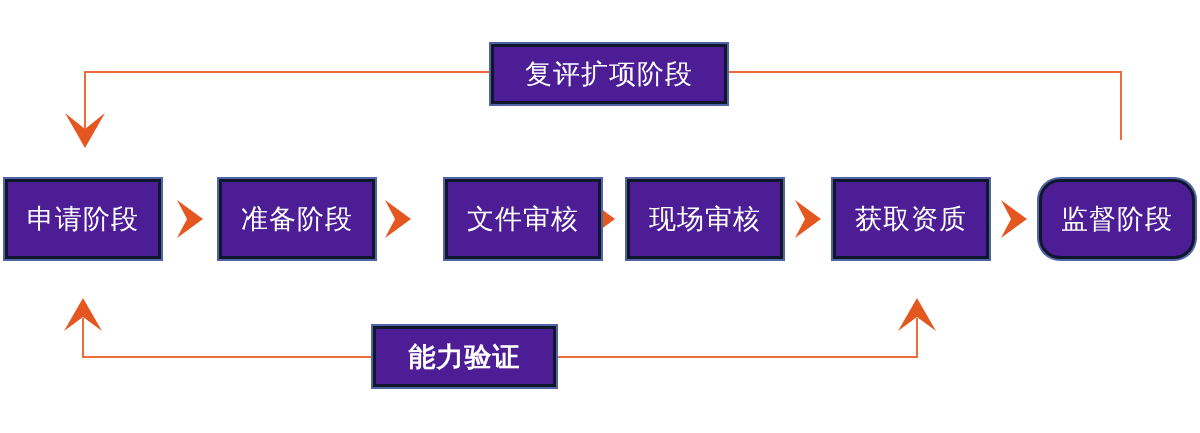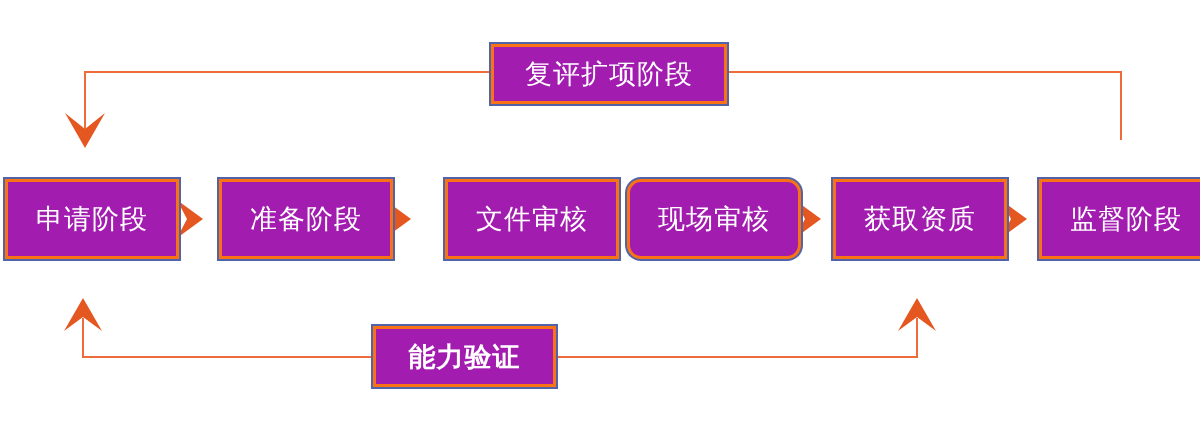--- a/index.html
+++ b/index.html
@@ -17,39 +17,39 @@
   }
   .connector-svg {
     position: absolute;
     left: 0;
     top: 0;
     z-index: 0;
   }
   .box {
     position: absolute;
     box-sizing: border-box;
-    background: #a21caf;
-    border: 3px solid #f97316;
+    background: #4c1d95;
+    border: 3px solid #0f172a;
     box-shadow: 0 0 0 2px #5263a8;
     display: flex;
     align-items: center;
     justify-content: center;
     color: #ffffff;
     font-size: 27px;
     letter-spacing: 1px;
     white-space: nowrap;
     z-index: 1;
   }
-  .stage { top: 179px; width: 174px; height: 80px; }
+  .stage { top: 179px; width: 156px; height: 80px; }
   .s1 { left: 5px; }
   .s2 { left: 219px; }
   .s3 { left: 421px; margin-left: 24px; }
-  .s4 { left: 627px; border-radius: 14px; }
+  .s4 { left: 627px; }
   .s5 { left: 833px; }
-  .s6 { left: 1039px; }
+  .s6 { left: 1039px; border-radius: 21px; }
   .loop-top    { left: 491px; top: 44px;  width: 236px; height: 60px; }
   .loop-bottom { left: 373px; top: 326px; width: 183px; height: 61px; font-weight: bold; }
 </style>
 </head>
 <body>
 
 <div class="canvas">
 
   <svg class="connector-svg" width="1200" height="433" viewBox="0 0 1200 433">
 

